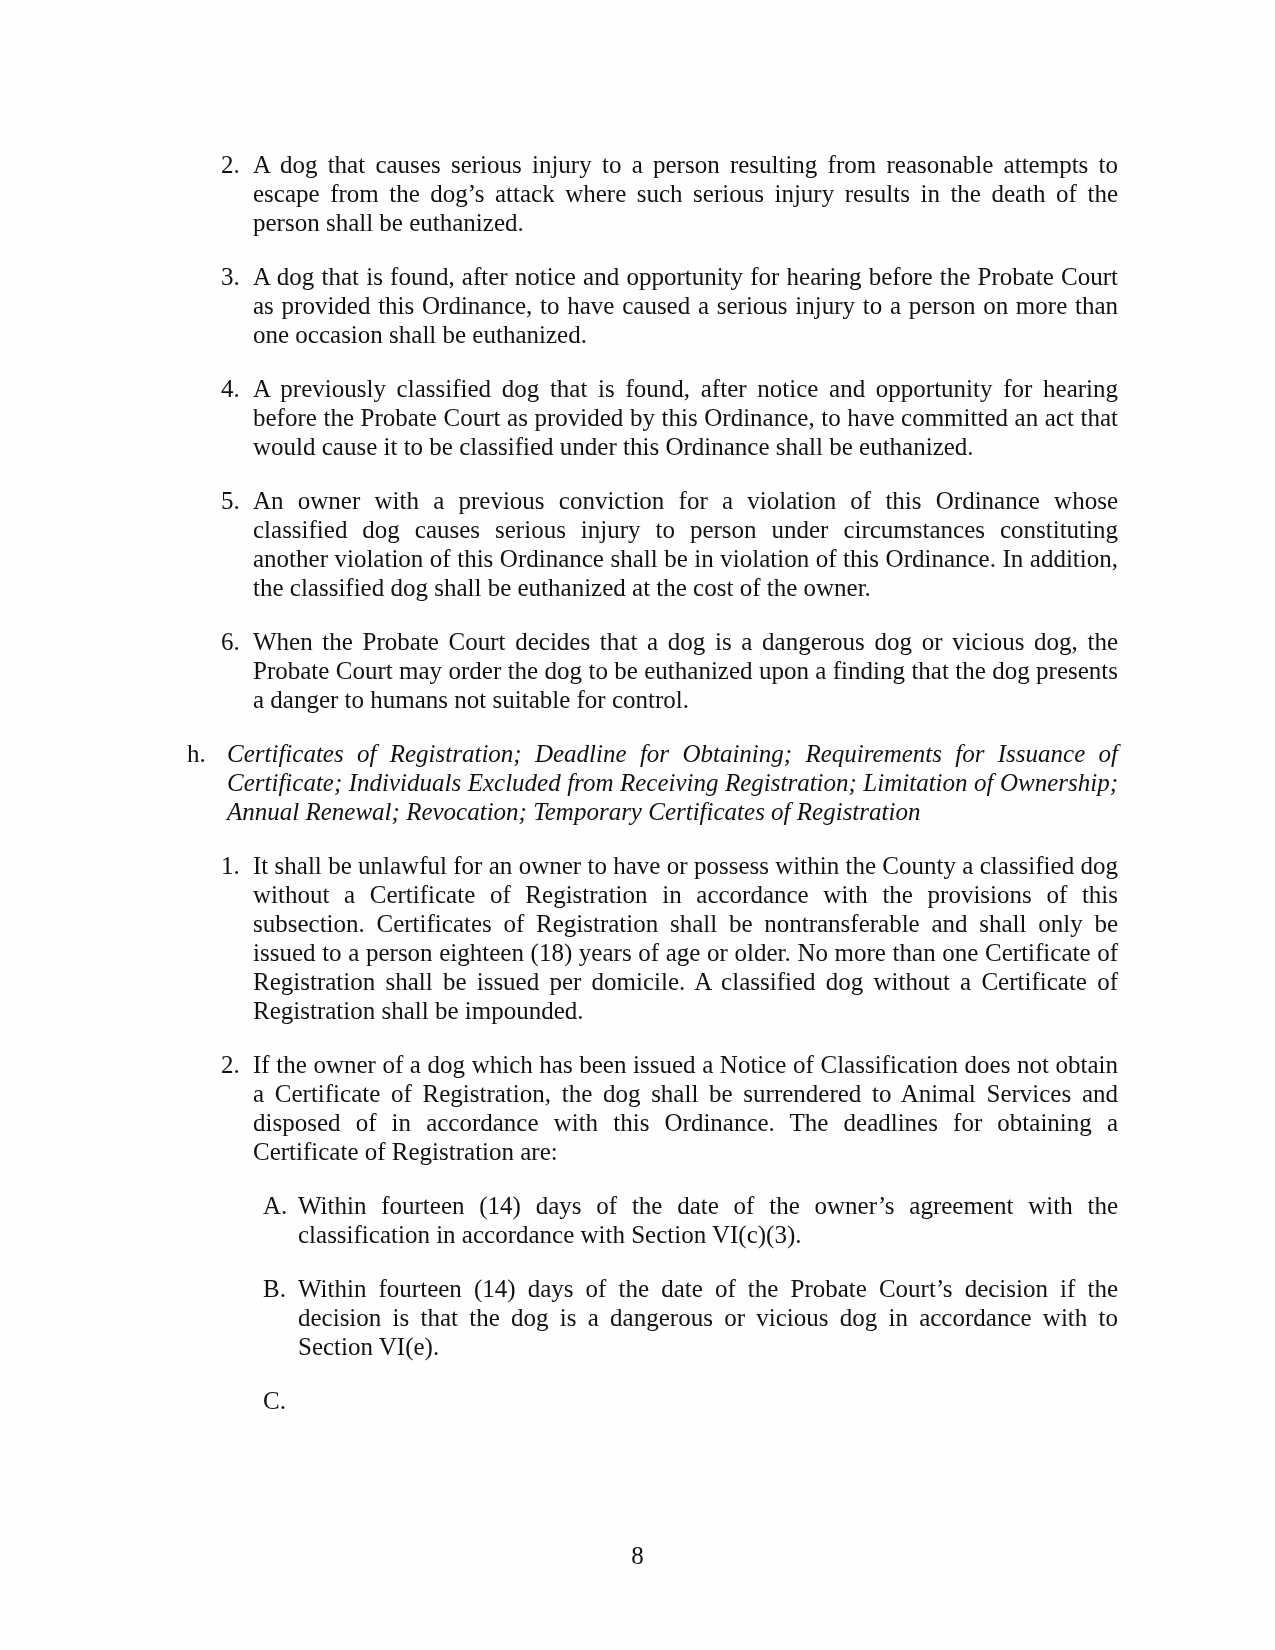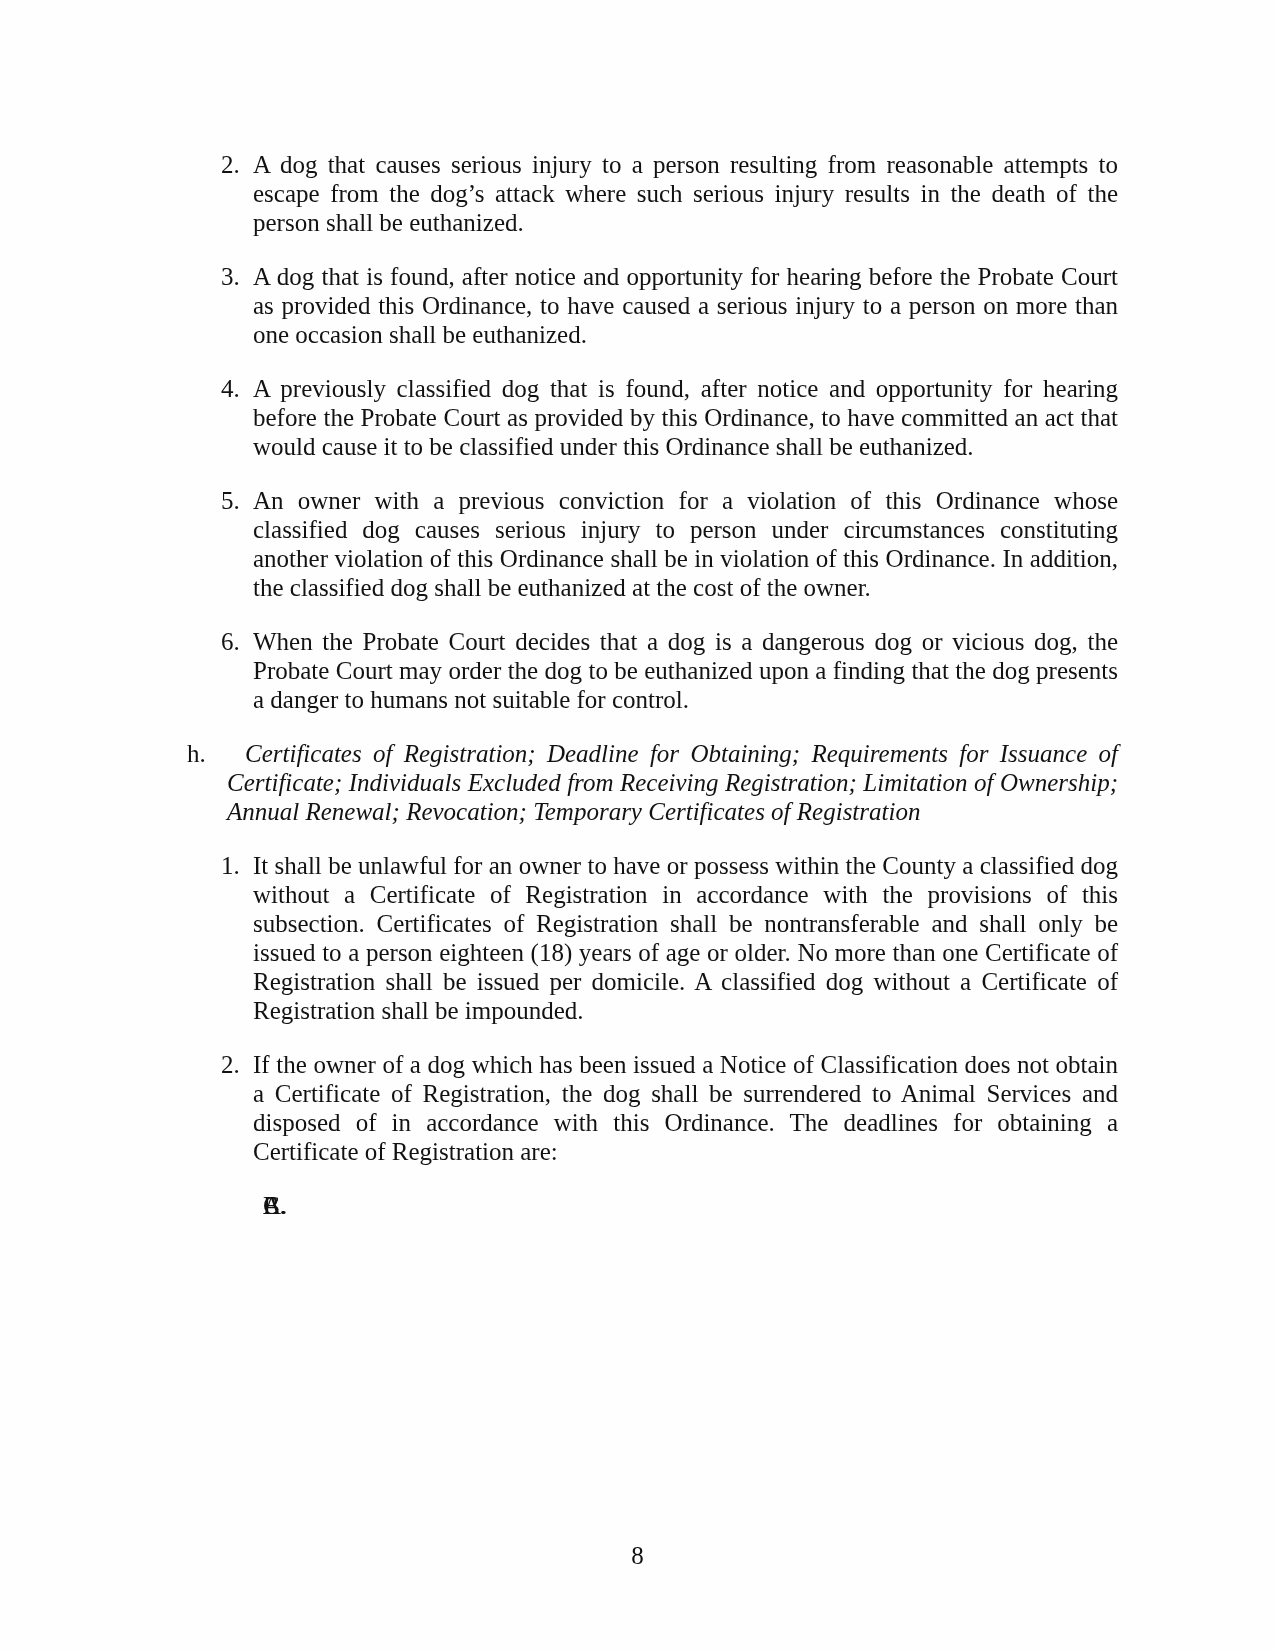--- a/index.html
+++ b/index.html
@@ -27,21 +27,21 @@
     margin-bottom: 25px;
   }
   .item .marker {
     position: absolute;
     top: 0;
     white-space: nowrap;
   }
   
   .lvl-h { padding-left: 40px; }
   .lvl-h .marker { left: 0; }
-  .lvl-h .text { font-style: italic; margin-left: 18px; }
+  .lvl-h .text { font-style: italic; }
   
   .lvl-num { padding-left: 66px; }
   .lvl-num .marker { left: 34px; }
   
   .lvl-sub { padding-left: 111px; }
   .lvl-sub .marker { left: 76px; }
 
   .page-number {
     position: absolute;
     top: 1541px;
@@ -93,24 +93,26 @@
       <span class="text">It shall be unlawful for an owner to have or possess within the County a classified dog without a Certificate of Registration in accordance with the provisions of this subsection. Certificates of Registration shall be nontransferable and shall only be issued to a person eighteen (18) years of age or older. No more than one Certificate of Registration shall be issued per domicile. A classified dog without a Certificate of Registration shall be impounded.</span>
     </div>
 
     <div class="item lvl-num">
       <span class="marker">2.</span>
       <span class="text">If the owner of a dog which has been issued a Notice of Classification does not obtain a Certificate of Registration, the dog shall be surrendered to Animal Services and disposed of in accordance with this Ordinance. The deadlines for obtaining a Certificate of Registration are:</span>
     </div>
 
     <div class="item lvl-sub">
       <span class="marker">A.</span>
+      <span class="text">Within fourteen (14) days of the date of the owner’s agreement with the classification in accordance with Section VI(c)(3).</span>
     </div>
 
     <div class="item lvl-sub">
       <span class="marker">B.</span>
+      <span class="text">Within fourteen (14) days of the date of the Probate Court’s decision if the decision is that the dog is a dangerous or vicious dog in accordance with to Section VI(e).</span>
     </div>
 
     <div class="item lvl-sub">
       <span class="marker">C.</span>
     </div>
 
   </div>
 
   <div class="page-number">8</div>
 </div>

